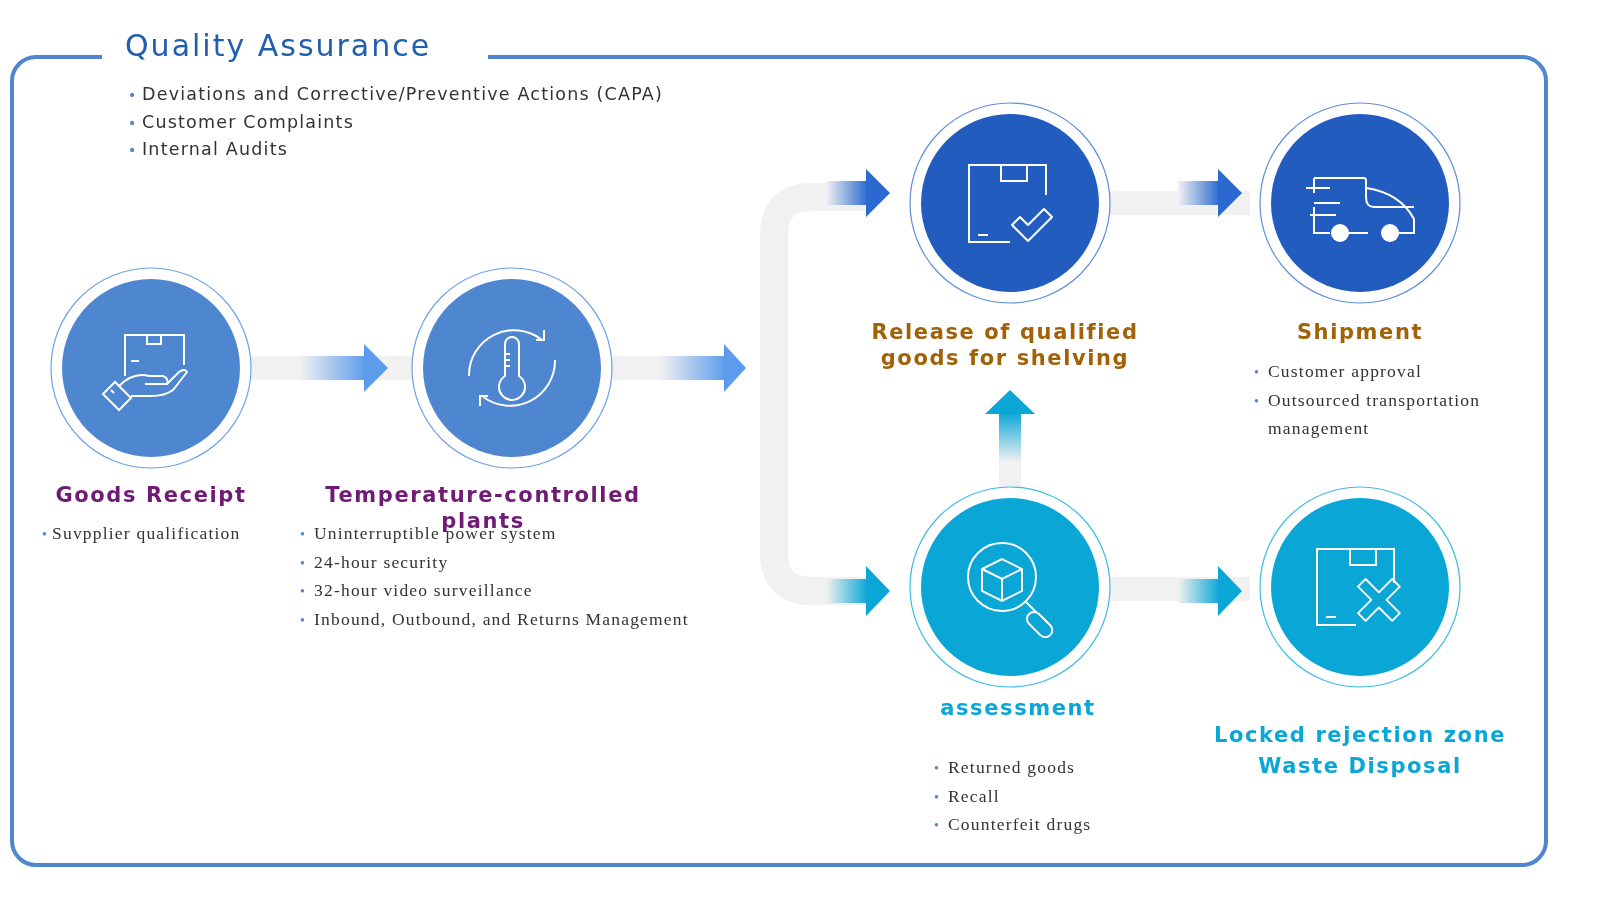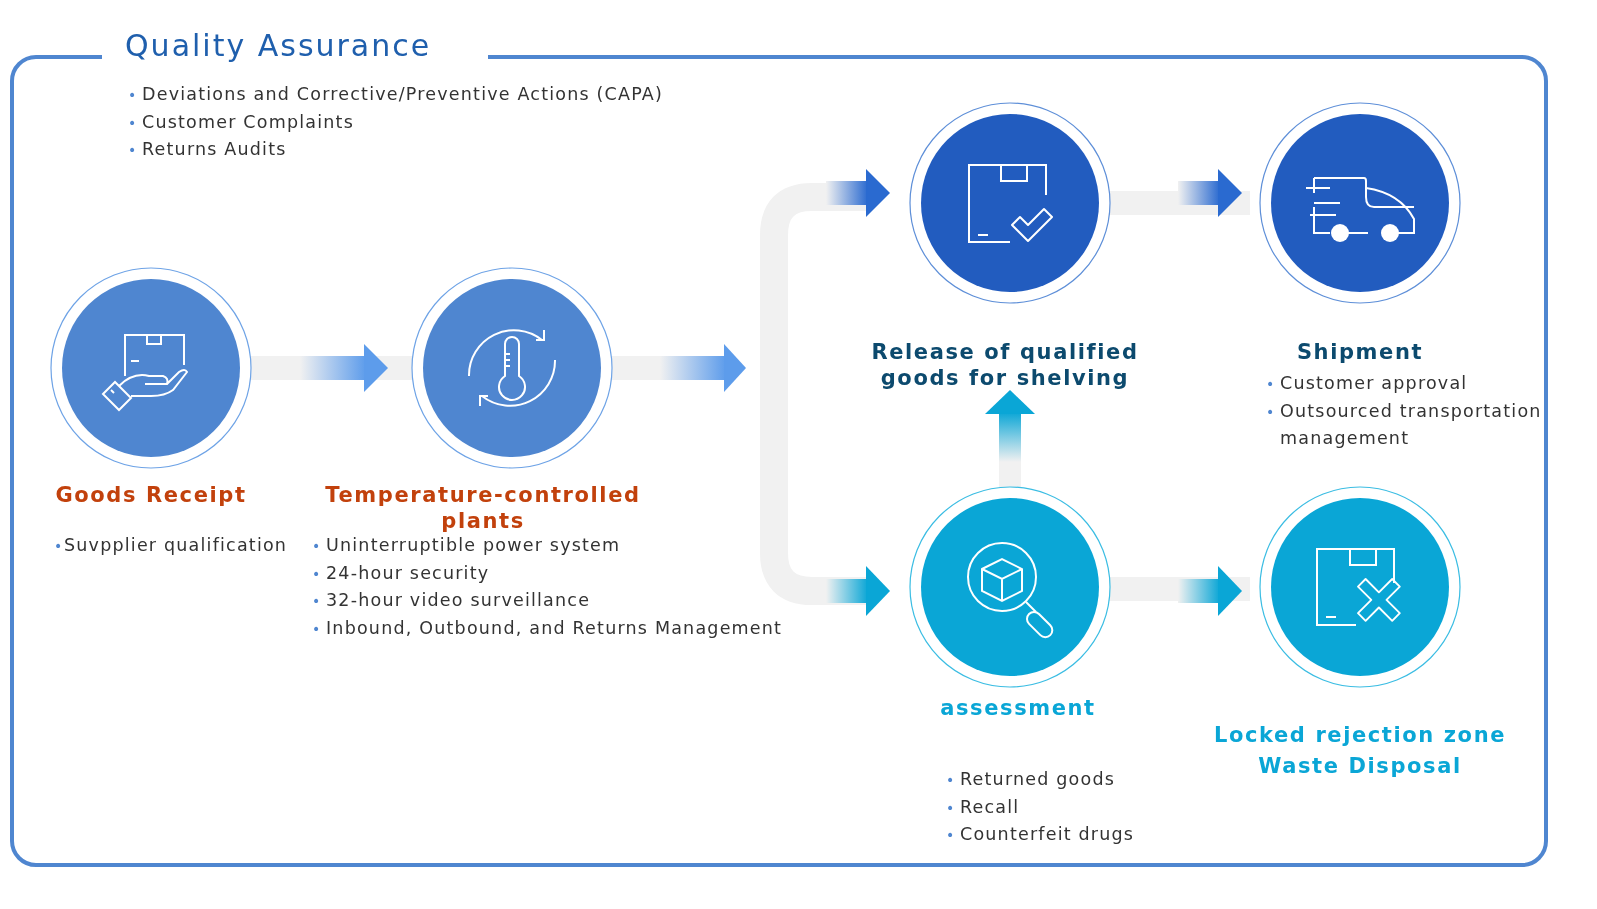--- a/index.html
+++ b/index.html
@@ -6,39 +6,39 @@
   body { width: 1597px; height: 909px; position: relative; overflow: hidden;
          font-family: "DejaVu Sans", sans-serif; }
   .frame { position: absolute; left: 10px; top: 55px; width: 1538px; height: 812px;
            border: 4px solid #4f86d0; border-radius: 26px; box-sizing: border-box; }
   .title-mask { position: absolute; left: 102px; top: 40px; width: 386px; height: 30px; background: #fff; }
   .title { position: absolute; left: 125px; top: 28px; font-size: 30px; color: #1f5fad;
            letter-spacing: 2px; font-family: "DejaVu Sans", sans-serif; margin: 0; font-weight: normal; }
   .qa-list { position: absolute; left: 128px; top: 81px; margin: 0; padding: 0; list-style: none; }
   .qa-list li, .blist li { font-size: 17.5px; color: #333; letter-spacing: 1.2px; line-height: 26.5px; }
   .bullet { color: #4f86d0; display: inline-block; width: 14px; font-size: 14px; }
-  ul.blist { position: absolute; margin: 16px; padding: 0; list-style: none; }
+  ul.blist { position: absolute; margin: 4px; padding: 0; list-style: none; font-family: Liberation Serif, serif; }
   .label { position: absolute; font-weight: bold; font-size: 21px; letter-spacing: 1.6px; text-align: center; line-height: 26px; margin: 0; }
-  .c-lb { color: #c2410c; }
-  .c-db { color: #0c4a6e; margin-top: 20px; }
+  .c-lb { color: #701a75; }
+  .c-db { color: #a16207; }
   .c-cy { color: #0aa6d6; }
   svg.diagram { position: absolute; left: 0; top: 0; }
   .node { cursor: default; }
   .indent { padding-left: 14px; }
 </style>
 </head>
 <body>
 
 <div class="frame"></div>
 <div class="title-mask"></div>
 <h1 class="title">Quality Assurance</h1>
 <ul class="qa-list">
   <li><span class="bullet">•</span><span>Deviations and Corrective/Preventive Actions (CAPA)</span></li>
   <li><span class="bullet">•</span><span>Customer Complaints</span></li>
-  <li><span class="bullet">•</span><span>Returns Audits</span></li>
+  <li><span class="bullet">•</span><span>Internal Audits</span></li>
 </ul>
 
 <svg class="diagram" width="1597" height="909" viewBox="0 0 1597 909">
   <defs>
     <linearGradient id="gLB" x1="0" x2="1" y1="0" y2="0">
       <stop offset="0" stop-color="#f1f1f1"></stop>
         <stop offset="1" stop-color="#5d9ceb"></stop>
     </linearGradient>
     <linearGradient id="gDB" x1="0" x2="1" y1="0" y2="0">
       <stop offset="0" stop-color="#f1f1f1"></stop>

